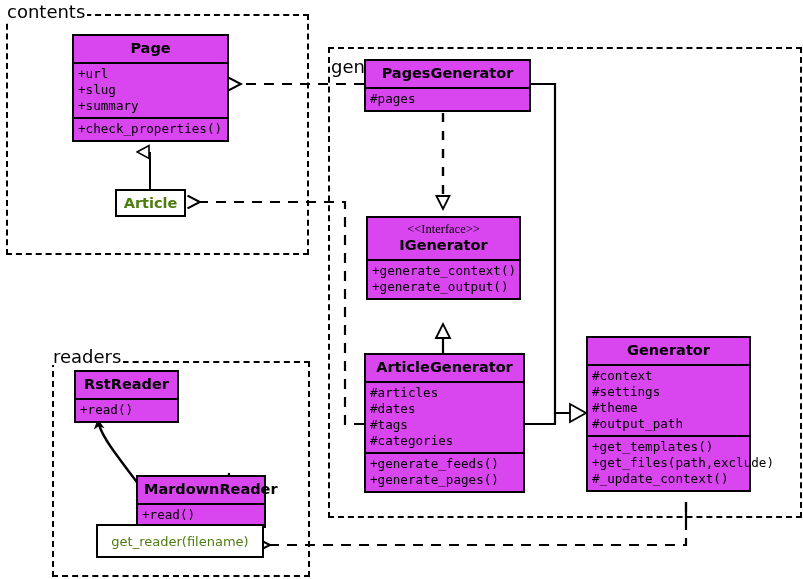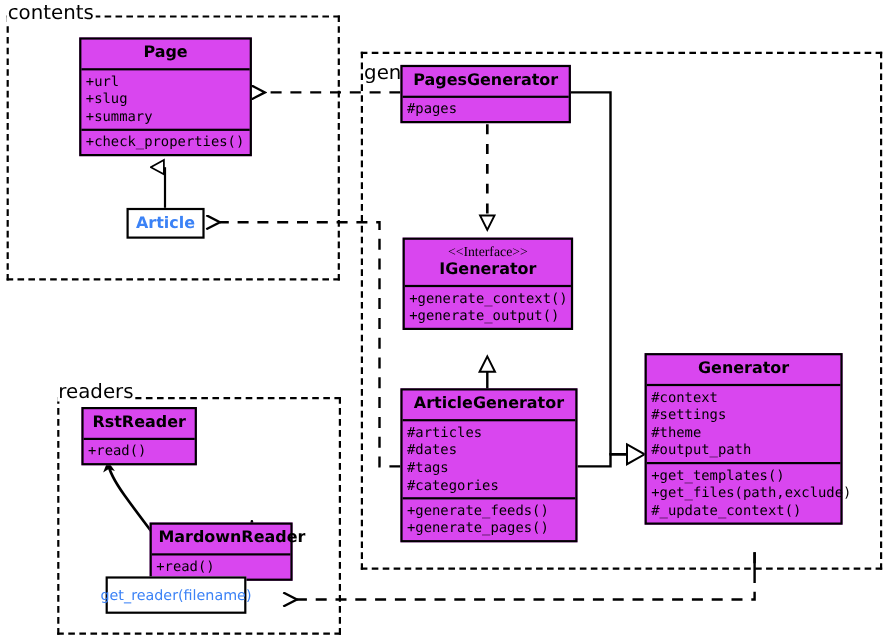--- a/index.html
+++ b/index.html
@@ -79,21 +79,21 @@
     position: absolute;
     border: 2px solid #000;
     background: #ffffff;
     box-sizing: border-box;
     display: flex;
     align-items: center;
     justify-content: center;
   }
   .plain-box .row {
     font-size: 13px;
-    color: #3b82f6;
+    color: #4d7c0f;
     white-space: nowrap;
   }
 </style>
 </head>
 <body>
 
 <div id="canvas">
 
   <svg id="edges" viewBox="0 0 803 579" width="803" height="579">
     <defs>
@@ -179,21 +179,21 @@
     </div>
     <div class="cls-sec">
       <div class="row">+check_properties()</div>
     </div>
   </div>
 
   <div class="plain-box" style="left:115px; top:189px; width:71px; height:28px;">
     <div class="row" style="font-weight:bold; font-size:14.5px;">Article</div>
   </div>
 
-  <div class="cls" style="left:364px; top:59px; width:155px;">
+  <div class="cls" style="left:364px; top:59px; width:167px;">
     <div class="cls-name">PagesGenerator</div>
     <div class="cls-sec">
       <div class="row">#pages</div>
     </div>
   </div>
 
   <div class="cls" style="left:366px; top:216px; width:155px;">
     <div class="cls-name">
       <span class="stereo">&lt;&lt;Interface&gt;&gt;</span>
       <span>IGenerator</span>
@@ -211,21 +211,21 @@
       <div class="row">#dates</div>
       <div class="row">#tags</div>
       <div class="row">#categories</div>
     </div>
     <div class="cls-sec">
       <div class="row">+generate_feeds()</div>
       <div class="row">+generate_pages()</div>
     </div>
   </div>
 
-  <div class="cls" style="left:586px; top:321px; width:180px;">
+  <div class="cls" style="left:586px; top:336px; width:165px;">
     <div class="cls-name">Generator</div>
     <div class="cls-sec">
       <div class="row">#context</div>
       <div class="row">#settings</div>
       <div class="row">#theme</div>
       <div class="row">#output_path</div>
     </div>
     <div class="cls-sec">
       <div class="row">+get_templates()</div>
       <div class="row">+get_files(path,exclude)</div>
@@ -240,17 +240,17 @@
     </div>
   </div>
 
   <div class="cls" style="left:136px; top:429px; width:130px;margin-top:46px;">
     <div class="cls-name">MardownReader</div>
     <div class="cls-sec">
       <div class="row">+read()</div>
     </div>
   </div>
 
-  <div class="plain-box" style="left:96px; top:524px; width:128px; height:34px;">
+  <div class="plain-box" style="left:96px; top:524px; width:168px; height:34px;">
     <div class="row">get_reader(filename)</div>
   </div>
 
 </div>
 
 </body></html>

